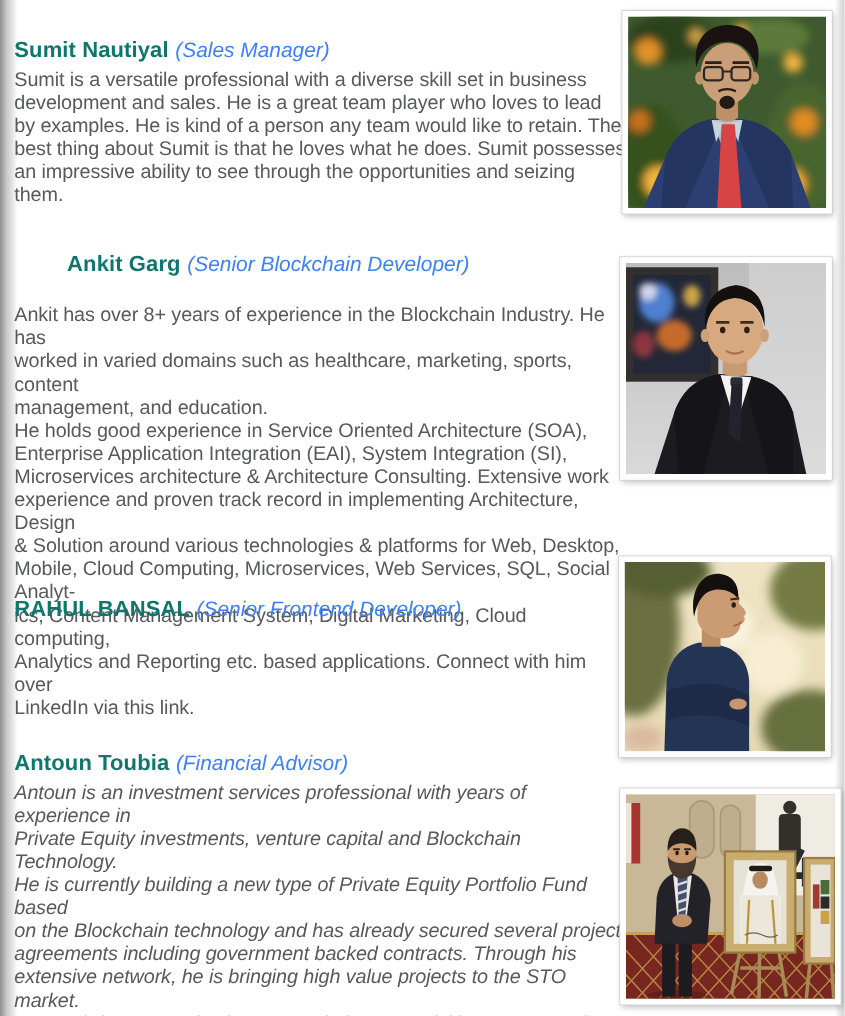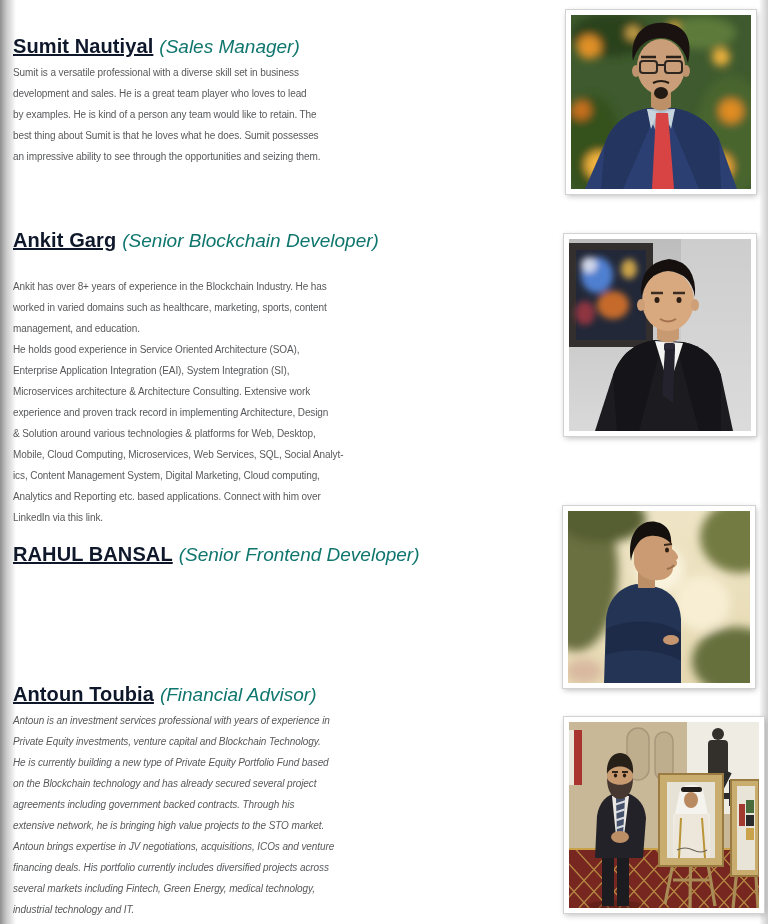--- a/index.html
+++ b/index.html
@@ -18,29 +18,29 @@
   .edge-right{
     position:absolute;right:0;top:0;width:9px;height:100%;
     background:linear-gradient(270deg,#cfcfcf 0%,#e7e7e7 55%,rgba(255,255,255,0) 100%);
     pointer-events:none;
   }
   .heading{
     position:absolute;left:13px;
     margin:0;line-height:26px;white-space:nowrap;
   }
   .heading .name{
-    font-size:20px;font-weight:bold;color:#0f172a;letter-spacing:0.1px;text-decoration:underline;
+    font-size:20px;font-weight:bold;color:#0f766e;letter-spacing:0.1px;
   }
   .heading .role{
-    font-size:19px;font-style:italic;font-weight:500;color:#0f766e;margin-left:6px;
+    font-size:19px;font-style:italic;font-weight:500;color:#3b82f6;margin-left:6px;
   }
   .bio{
     position:absolute;left:13px;width:556px;
     margin:0;
-    font-size:10px;line-height:21px;color:#58595b;
+    font-size:18px;line-height:21px;color:#58595b;
     letter-spacing:-0.1px;
     white-space:pre-line;
   }
   .photo{
     position:absolute;margin:0;
     background:#fff;
     border:5px solid #ffffff;
     box-shadow:0 0 0 1px #d2d2d2, 1px 2px 6px rgba(0,0,0,0.28);
   }
   .photo svg{display:block;width:100%;height:100%;}
@@ -100,21 +100,21 @@
       <path d="M 62,46 C 58,18 76,6 94,8 C 116,10 122,26 117,48 C 112,28 98,22 88,23 C 74,24 66,32 62,46 Z" fill="#191210"></path>
       <path d="M 82,68 Q 90,64 98,68" stroke="#241a14" stroke-width="2" fill="none"></path>
       <ellipse cx="90" cy="78" rx="7" ry="6" fill="#241a14"></ellipse>
       <path d="M 70,42 L 85,42 M 95,42 L 110,42" stroke="#2a211a" stroke-width="2.5"></path>
       <rect x="69" y="46" width="17" height="12" rx="3" fill="none" stroke="#2e2620" stroke-width="2"></rect>
       <rect x="94" y="46" width="17" height="12" rx="3" fill="none" stroke="#2e2620" stroke-width="2"></rect>
       <line x1="86" y1="50" x2="94" y2="50" stroke="#2e2620" stroke-width="2"></line>
     </svg>
   </figure>
 
-  <h2 class="heading" style="top:226px;">
+  <h2 class="heading" style="top:226px;margin-left:48px;">
     <span class="name">Ankit Garg</span><span class="role">(Senior Blockchain Developer)</span>
   </h2>
   <p class="bio" style="top:276px;">Ankit has over 8+ years of experience in the Blockchain Industry. He has
 worked in varied domains such as healthcare, marketing, sports, content
 management, and education.
 He holds good experience in Service Oriented Architecture (SOA),
 Enterprise Application Integration (EAI), System Integration (SI),
 Microservices architecture &amp; Architecture Consulting. Extensive work
 experience and proven track record in implementing Architecture, Design
 &amp; Solution around various technologies &amp; platforms for Web, Desktop,

